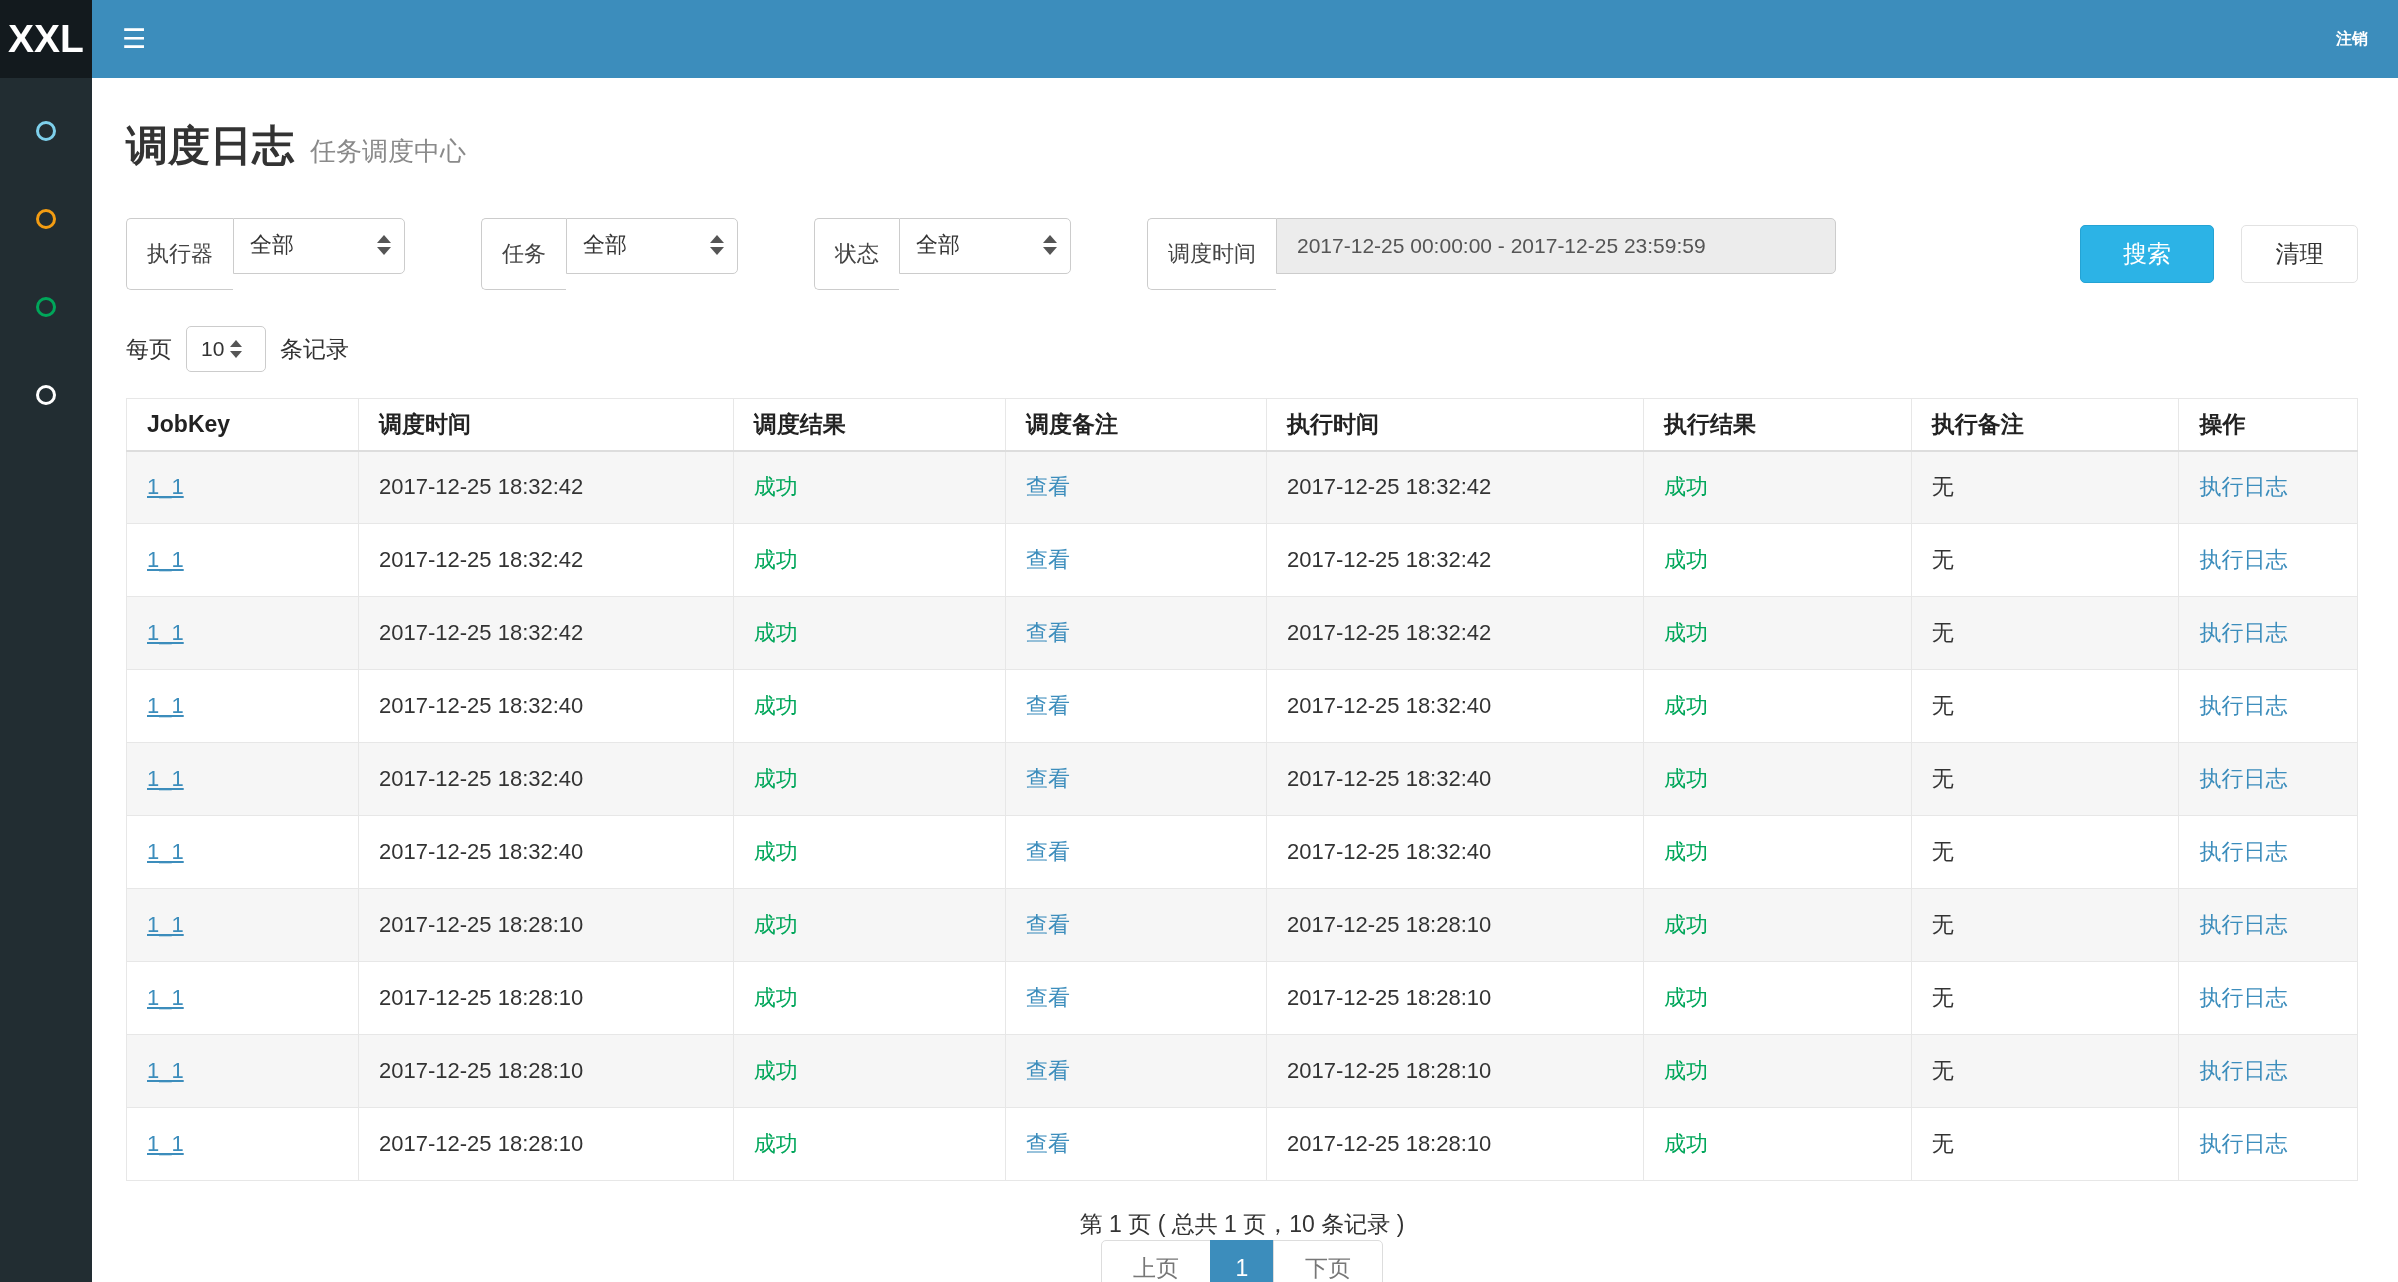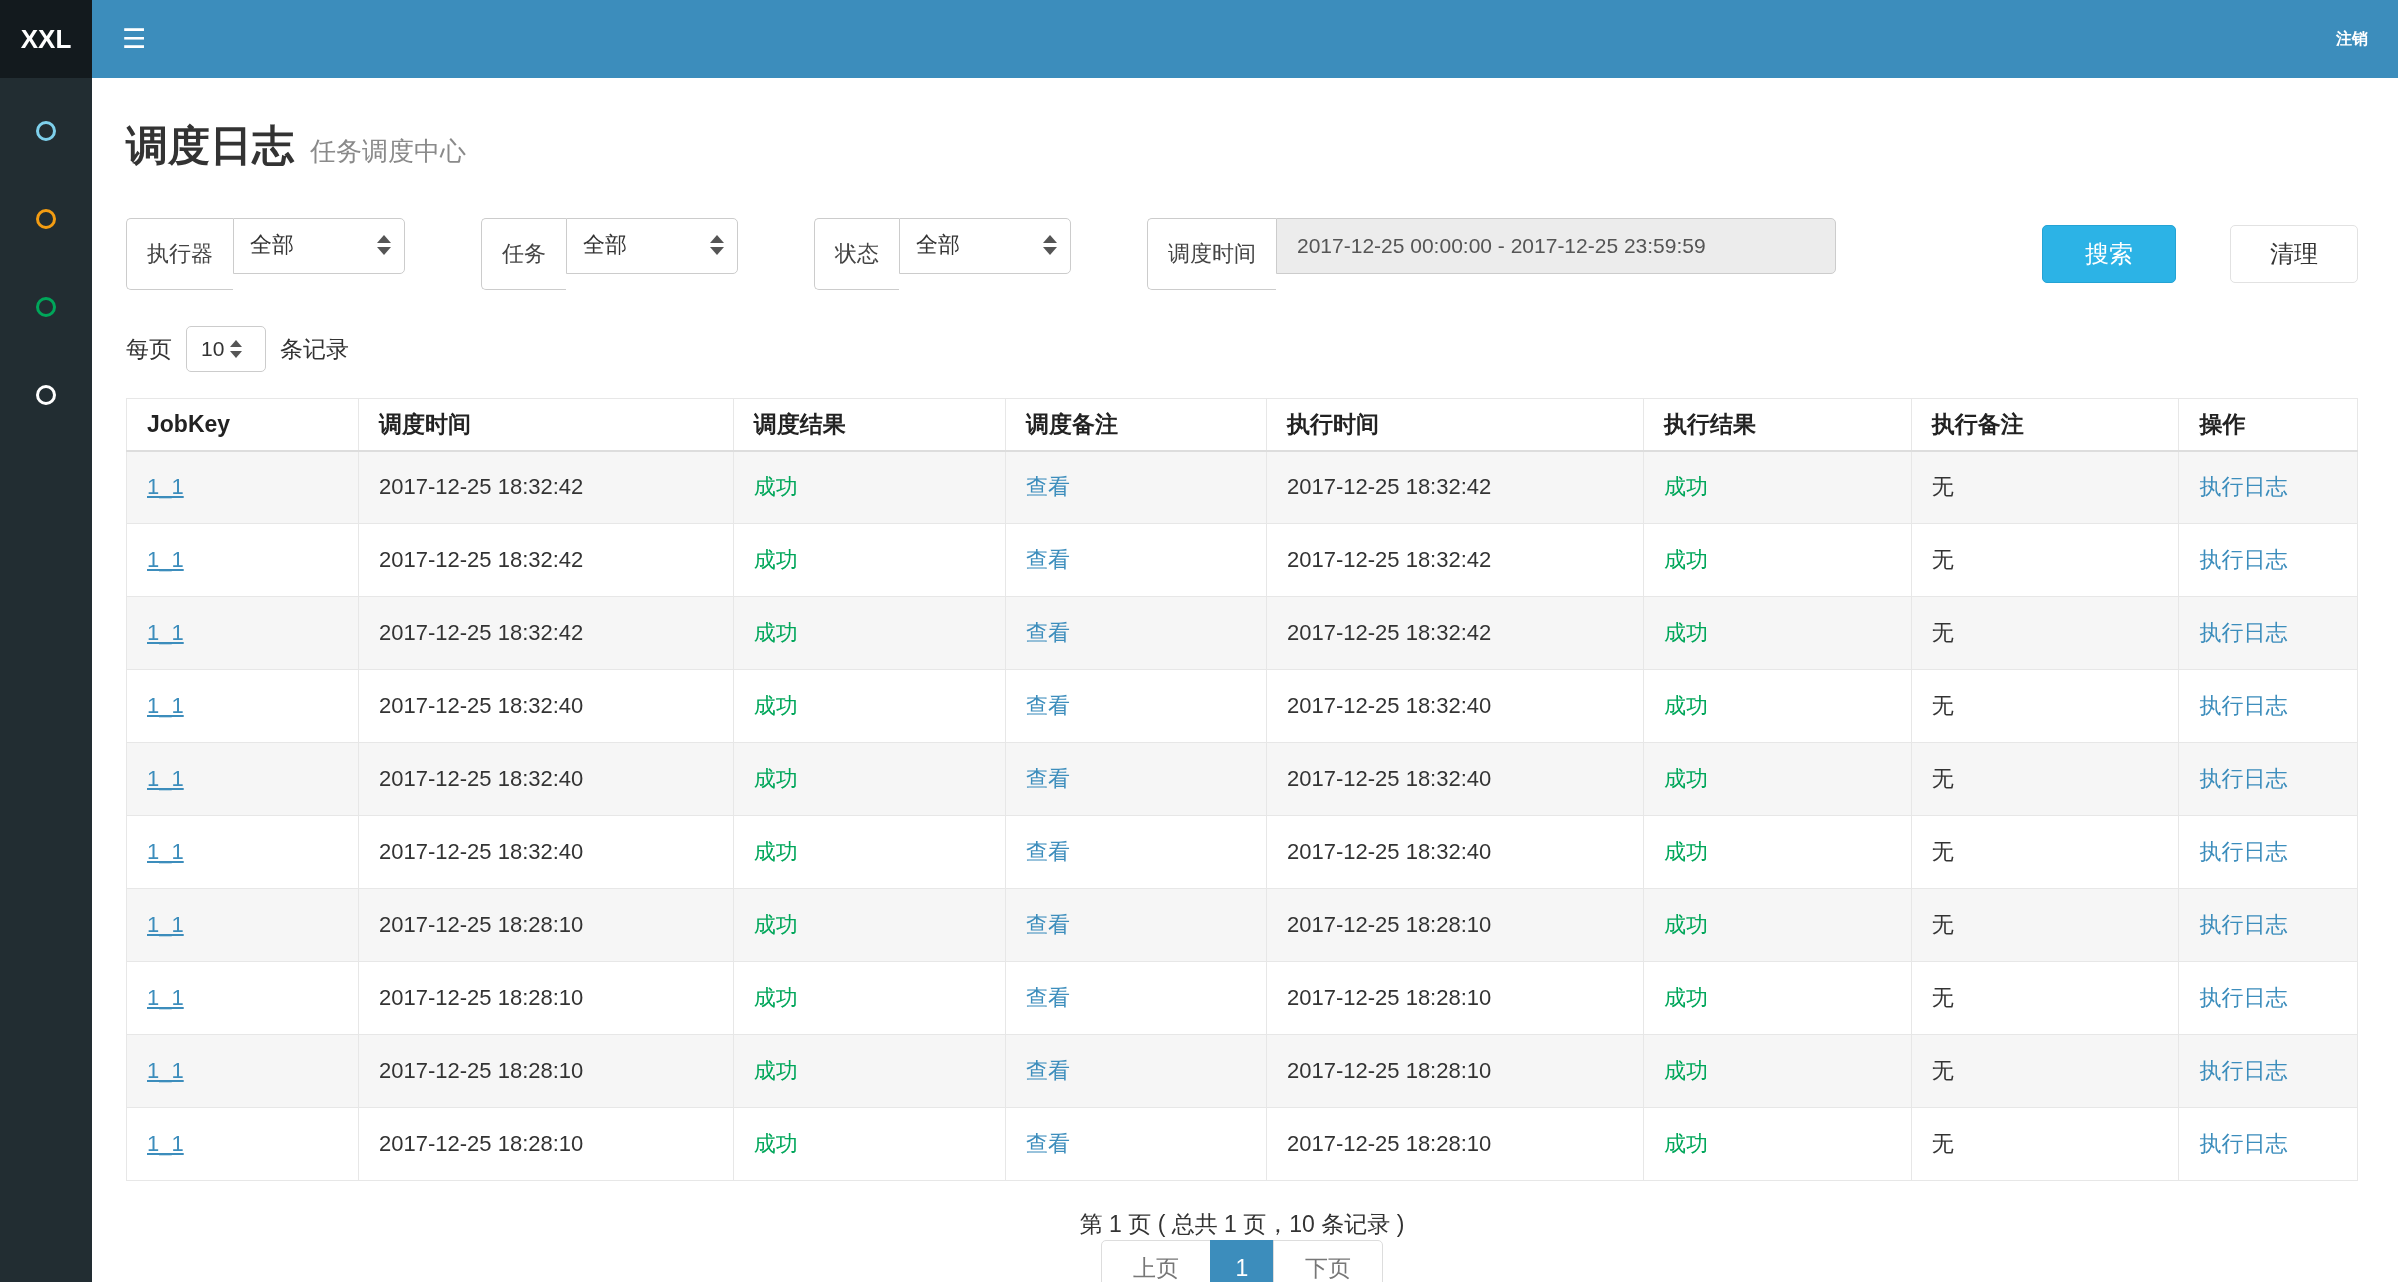--- a/index.html
+++ b/index.html
@@ -15,21 +15,21 @@
     --success: #00a65a;
     --link: #3c8dbc;
     --btn-search: #2cb3e6;
     --active-page: #3c8dbc;
   }
 
   
   .navbar { display: flex; height: 78px; background: var(--navbar); }
   .logo {
     width: 92px; height: 78px; background: #131a1e; color: #fff;
-    font-weight: bold; font-size: 26px;
+    font-weight: bold; font-size: 39px;
     display: flex; align-items: center; justify-content: center;
     cursor: pointer; flex: none;
   }
   .navbar-main {
     flex: 1; display: flex; align-items: center; justify-content: space-between;
     padding: 0 30px;
   }
   .hamburger { color: #fff; font-size: 27px; cursor: pointer; line-height: 1; }
   .logout { color: #fff; font-size: 16px; font-weight: bold; cursor: pointer; }
 
@@ -73,21 +73,21 @@
     padding: 0 20px; color: #555; font-size: 21px; white-space: nowrap; cursor: text;
   }
   .time-group { margin-right: 0; }
 
   .btn { height: 58px; border-radius: 5px; font-size: 24px; cursor: pointer; font-family: inherit; }
   .btn-search {
     margin-left: auto; width: 134px;
     background: var(--btn-search); border: 1px solid #24a3d4; color: #fff;
   }
   .btn-clear {
-    width: 128px; margin-left: 54px;
+    width: 117px; margin-left: 27px;
     background: #fff; border: 1px solid #e2e2e2; color: #333;
   }
 
   
   .pagesize-row { display: flex; align-items: center; gap: 14px; margin: 36px 0 26px; font-size: 23px; }
   .select-small {
     height: 46px; width: 80px; border: 1px solid #ccc; border-radius: 5px; background: #fff;
     display: flex; align-items: center; justify-content: space-between;
     padding: 0 23px 0 14px; font-size: 21px; cursor: pointer;
   }

